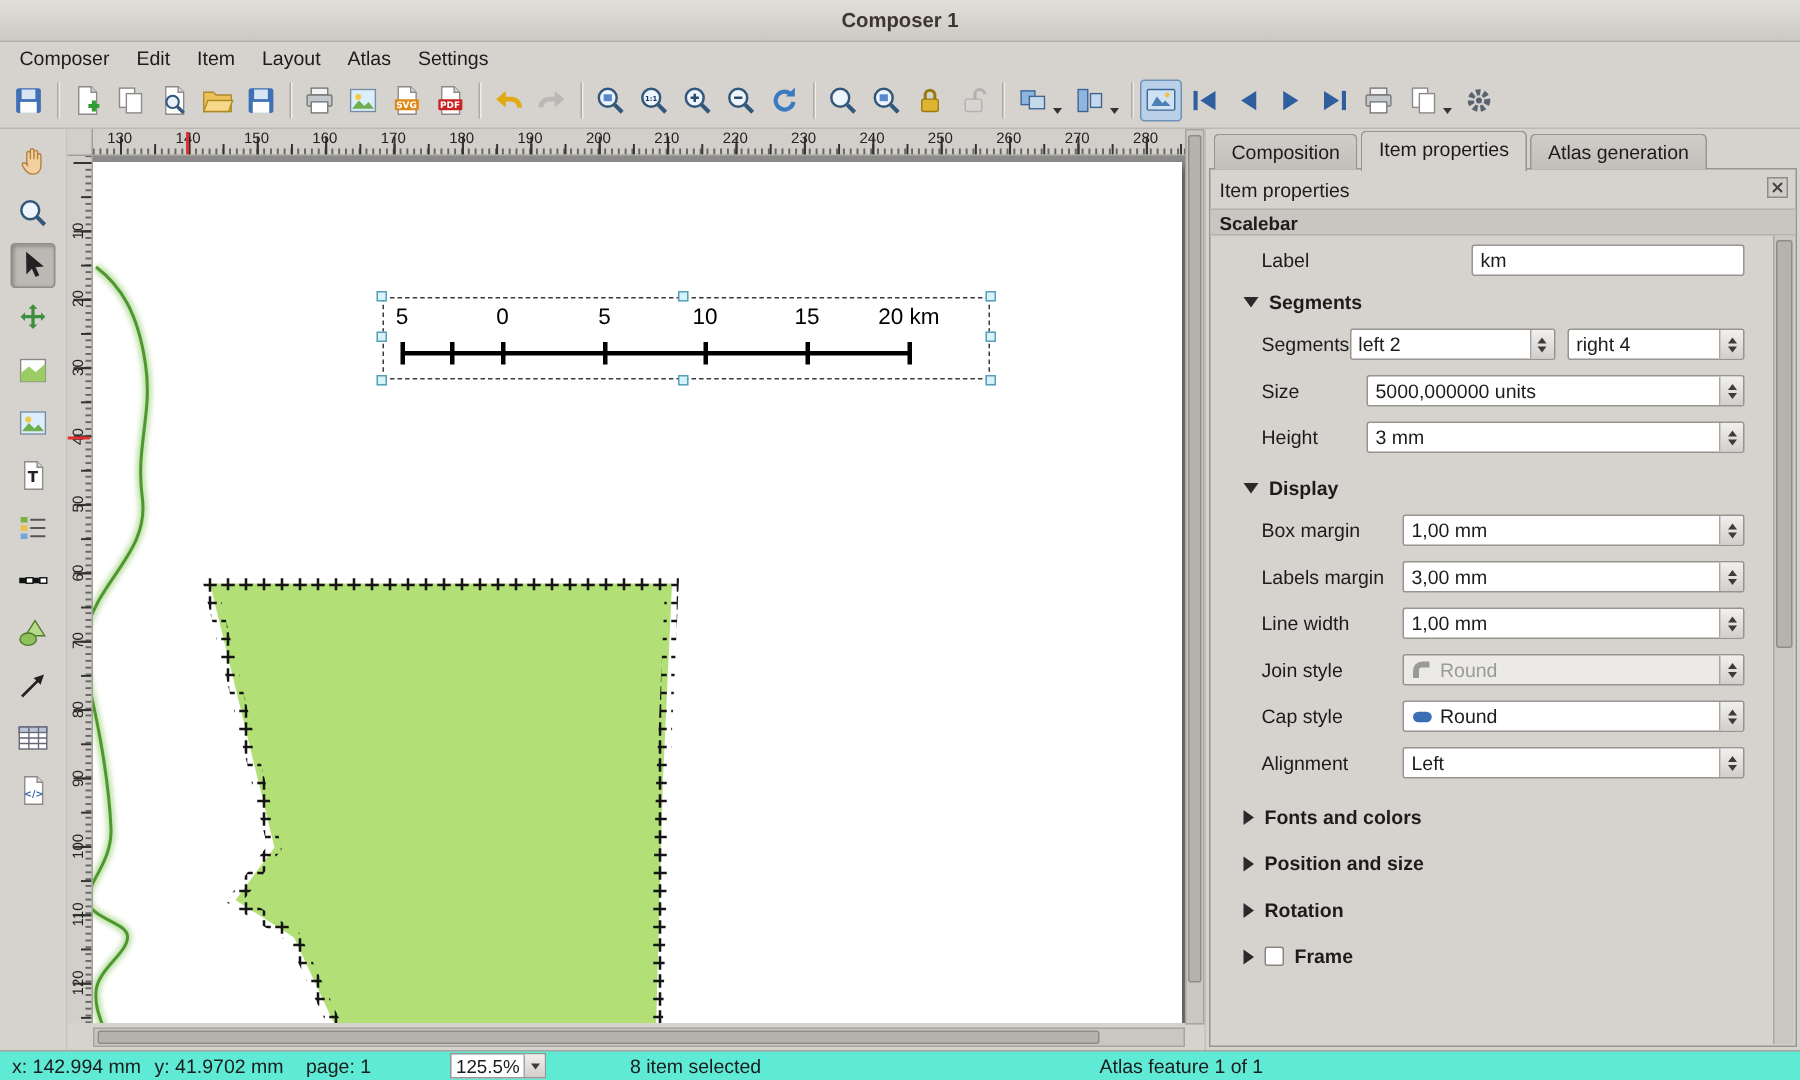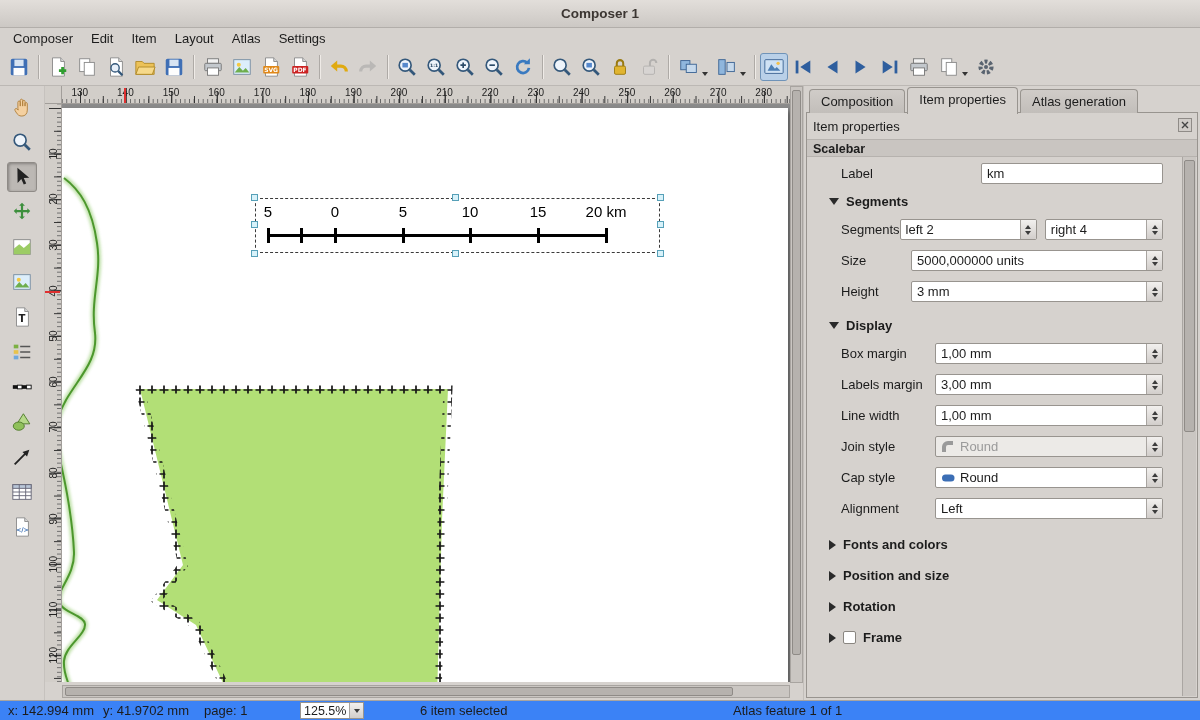--- a/index.html
+++ b/index.html
@@ -91,21 +91,21 @@
   .ard { width:0; height:0; border:3.5px solid transparent; border-top:4.5px solid #3c3c3c; border-bottom:0; }
   .combo.disabled { color:#9a9a9a; background:#eceae7; }
   .combo .cicon { margin-left:5px; display:flex; }
   .section-header { display:flex; align-items:center; gap:7px; font-size:13px; font-weight:bold; margin:8px 0 10px 12px; }
   .tri-down { width:0; height:0; border:5px solid transparent; border-top:7px solid #2a2a2a; border-bottom:0; }
   .tri-right { width:0; height:0; border:5px solid transparent; border-left:7px solid #2a2a2a; border-right:0; }
   .checkbox { width:13px; height:13px; background:#fff; border:1px solid #8a8680; border-radius:2px; }
   .dock-scroll { position:absolute; right:1px; top:44px; bottom:1px; width:14px; background:#cac6c2; border-left:1px solid #aaa6a2; }
 
   
-  .statusbar { position:relative; height:20px; border-top:1px solid #a8a4a0; background:#3b82f6; font-size:13px; }
+  .statusbar { position:relative; height:20px; border-top:1px solid #a8a4a0; background:#5eead4; font-size:13px; }
   .statusbar .st { position:absolute; top:2px; white-space:nowrap; }
   .zoom-combo { position:absolute; left:300px; top:1px; width:64px; height:17px; border:1px solid #98948f; background:#fff; display:flex; align-items:center; font-size:12.5px; }
   .zoom-combo .val { padding:16px 3px; }
   .zoom-dd { width:15px; height:100%; background:linear-gradient(#f2f0ee,#d2cecb); border-left:1px solid #a8a4a0; display:flex; align-items:center; justify-content:center; }
 </style>
 </head>
 <body>
 
 <svg style="position:absolute;width:0;height:0;overflow:hidden" aria-hidden="true">
 <defs>
@@ -828,17 +828,17 @@
   <div class="statusbar">
     <span class="st" style="left:8px">x: 142.994 mm</span>
     <span class="st" style="left:103px">y: 41.9702 mm</span>
     <span class="st" style="left:204px">page: 1</span>
     <div class="zoom-combo">
       <span class="val">125.5%</span>
       <span class="zoom-dd">
           <i class="ard"></i>
         </span>
     </div>
-    <span class="st" style="left:420px">6 item selected</span>
+    <span class="st" style="left:420px">8 item selected</span>
     <span class="st" style="left:733px">Atlas feature 1 of 1</span>
   </div>
 
 </div>
 
 </body></html>

